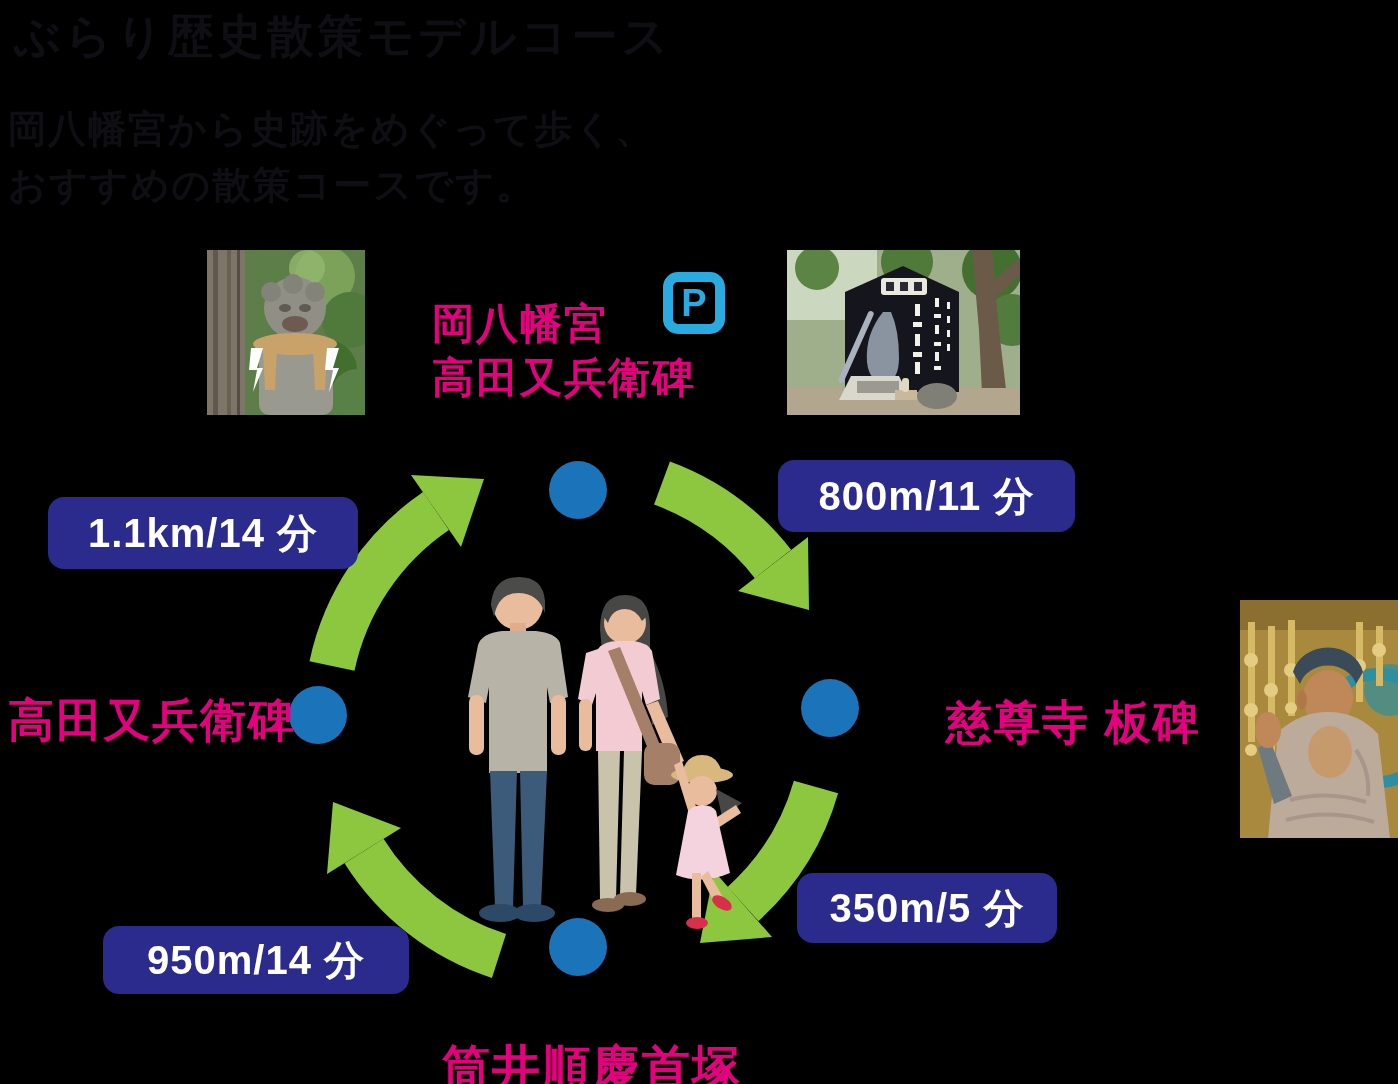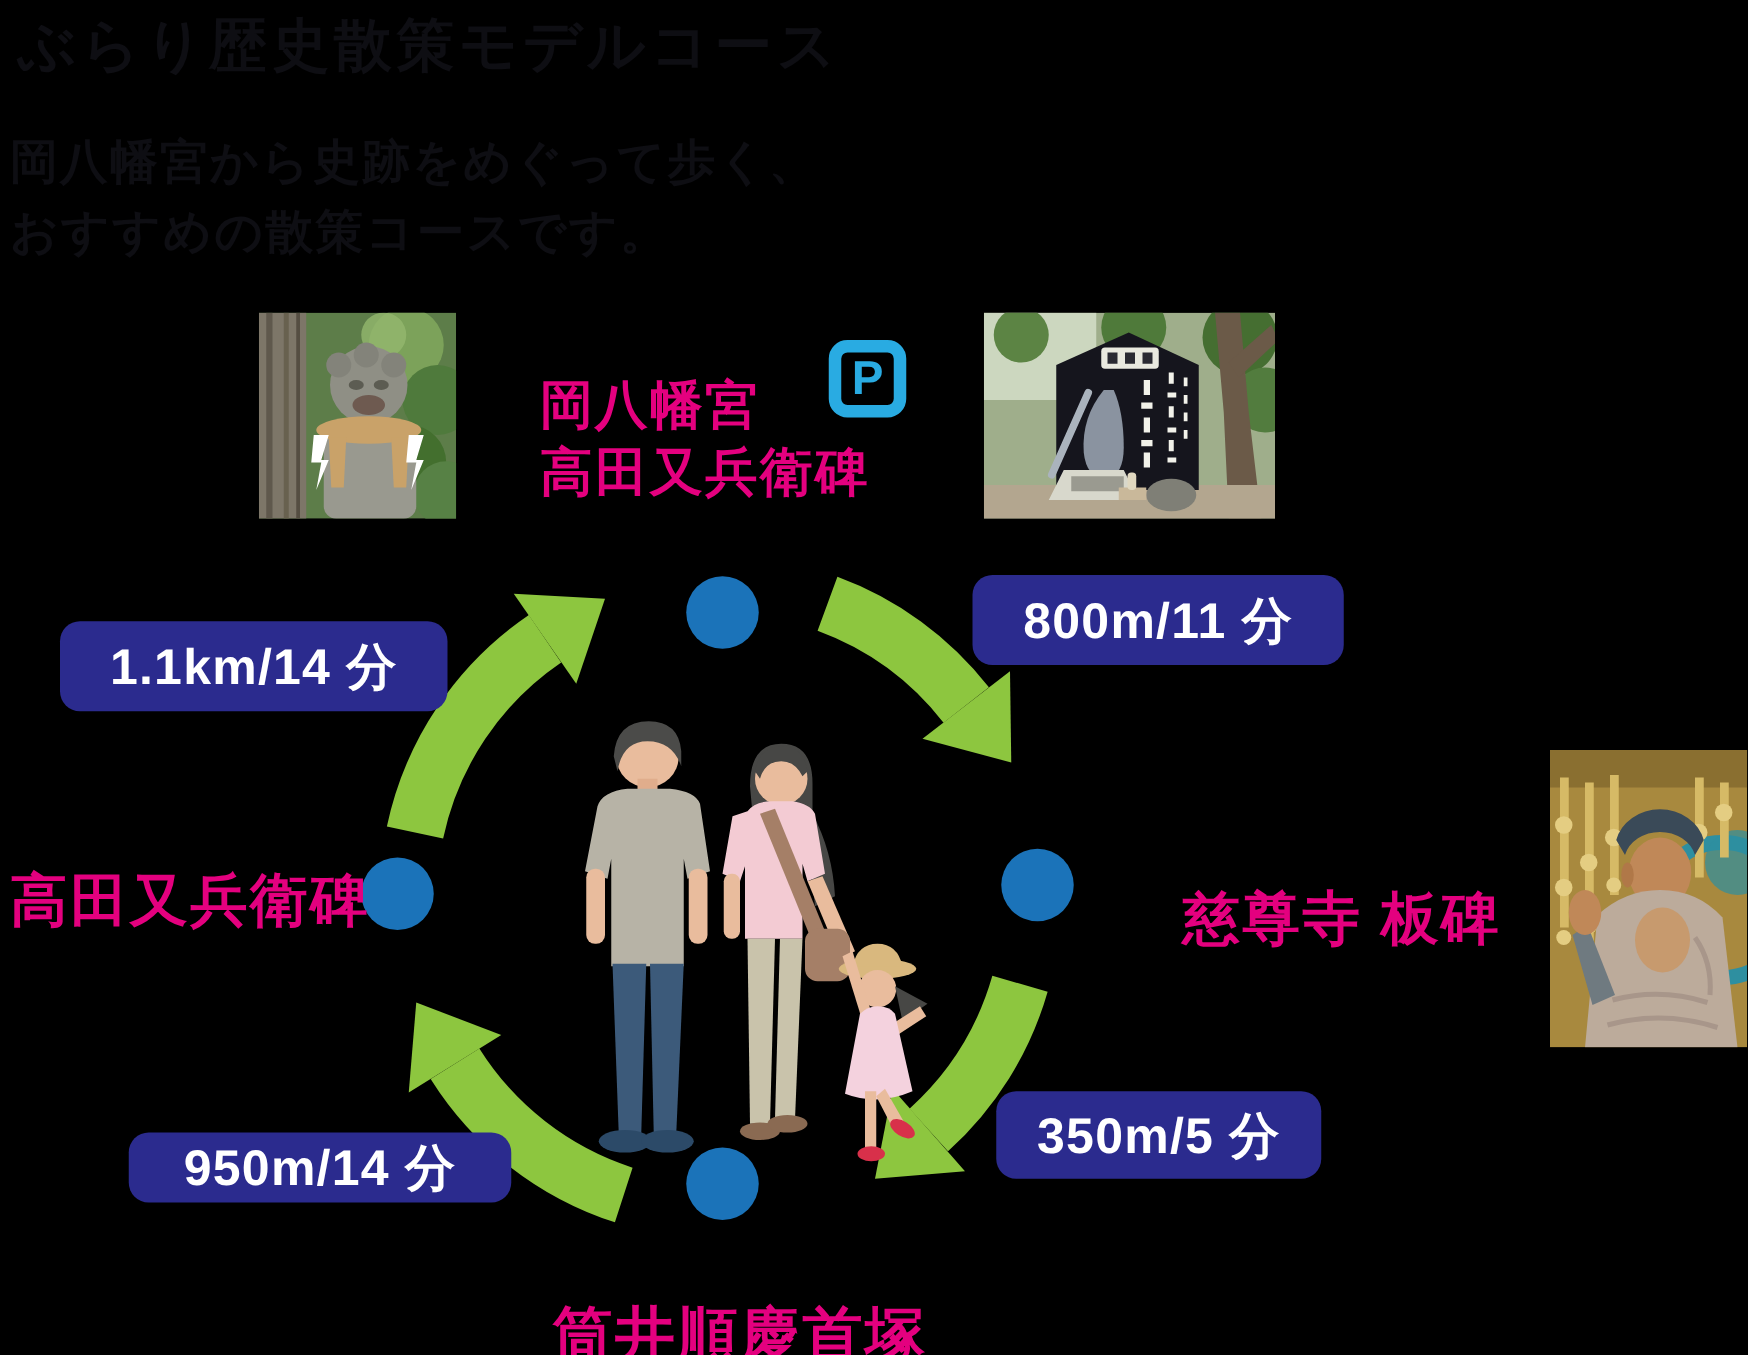--- a/index.html
+++ b/index.html
@@ -10,39 +10,39 @@
   
   .hidden-text{position:absolute;color:#0e0e13;font-weight:bold;white-space:nowrap;}
   #title-l1{left:14px;top:6px;font-size:46px;letter-spacing:4px;}
   #title-l2{left:8px;top:104px;font-size:38px;font-weight:600;letter-spacing:2px;}
   #title-l3{left:8px;top:160px;font-size:38px;font-weight:600;letter-spacing:2px;}
   
   .site-label{position:absolute;color:#e4007f;font-weight:900;white-space:nowrap;letter-spacing:2px;}
   #lbl-oka-1{left:432px;top:296px;font-size:42px;}
   #lbl-oka-2{left:432px;top:350px;font-size:42px;}
   #lbl-enashi{left:8px;top:690px;font-size:46px;}
-  #lbl-jisonji{left:946px;top:692px;font-size:46px;margin-top:12px;}
+  #lbl-jisonji{left:946px;top:692px;font-size:46px;}
   #lbl-tsutsui{left:442px;top:1036px;font-size:48px;}
   
   #parking{
     position:absolute;left:663px;top:272px;width:42px;height:42px;
     border:10px solid #29abe2;border-radius:15px;
     display:flex;align-items:center;justify-content:center;
     color:#29abe2;font-size:38px;font-weight:800;line-height:1;
   }
   
   .badge{
     position:absolute;background:#2b2b8e;border-radius:16px;
     display:flex;align-items:center;justify-content:center;
     color:#fff;font-weight:bold;font-size:40px;letter-spacing:1px;white-space:nowrap;
   }
   #badge-leg0{left:48px;top:497px;width:310px;height:72px;}
   #badge-leg1{left:778px;top:460px;width:297px;height:72px;}
   #badge-leg2{left:797px;top:873px;width:260px;height:70px;}
-  #badge-leg3{left:103px;top:906px;width:306px;height:56px;}
+  #badge-leg3{left:103px;top:926px;width:306px;height:68px;}
   
   .photo{position:absolute;overflow:hidden;}
   #photo-komainu{left:207px;top:250px;width:158px;height:165px;}
   #photo-monument{left:787px;top:250px;width:233px;height:165px;}
   #photo-buddha{left:1240px;top:600px;width:158px;height:238px;}
   .photo svg{display:block;}
   
   #route-svg,#family{position:absolute;pointer-events:none;}
   #route-svg{left:0;top:0;}
   #family{left:450px;top:565px;}

